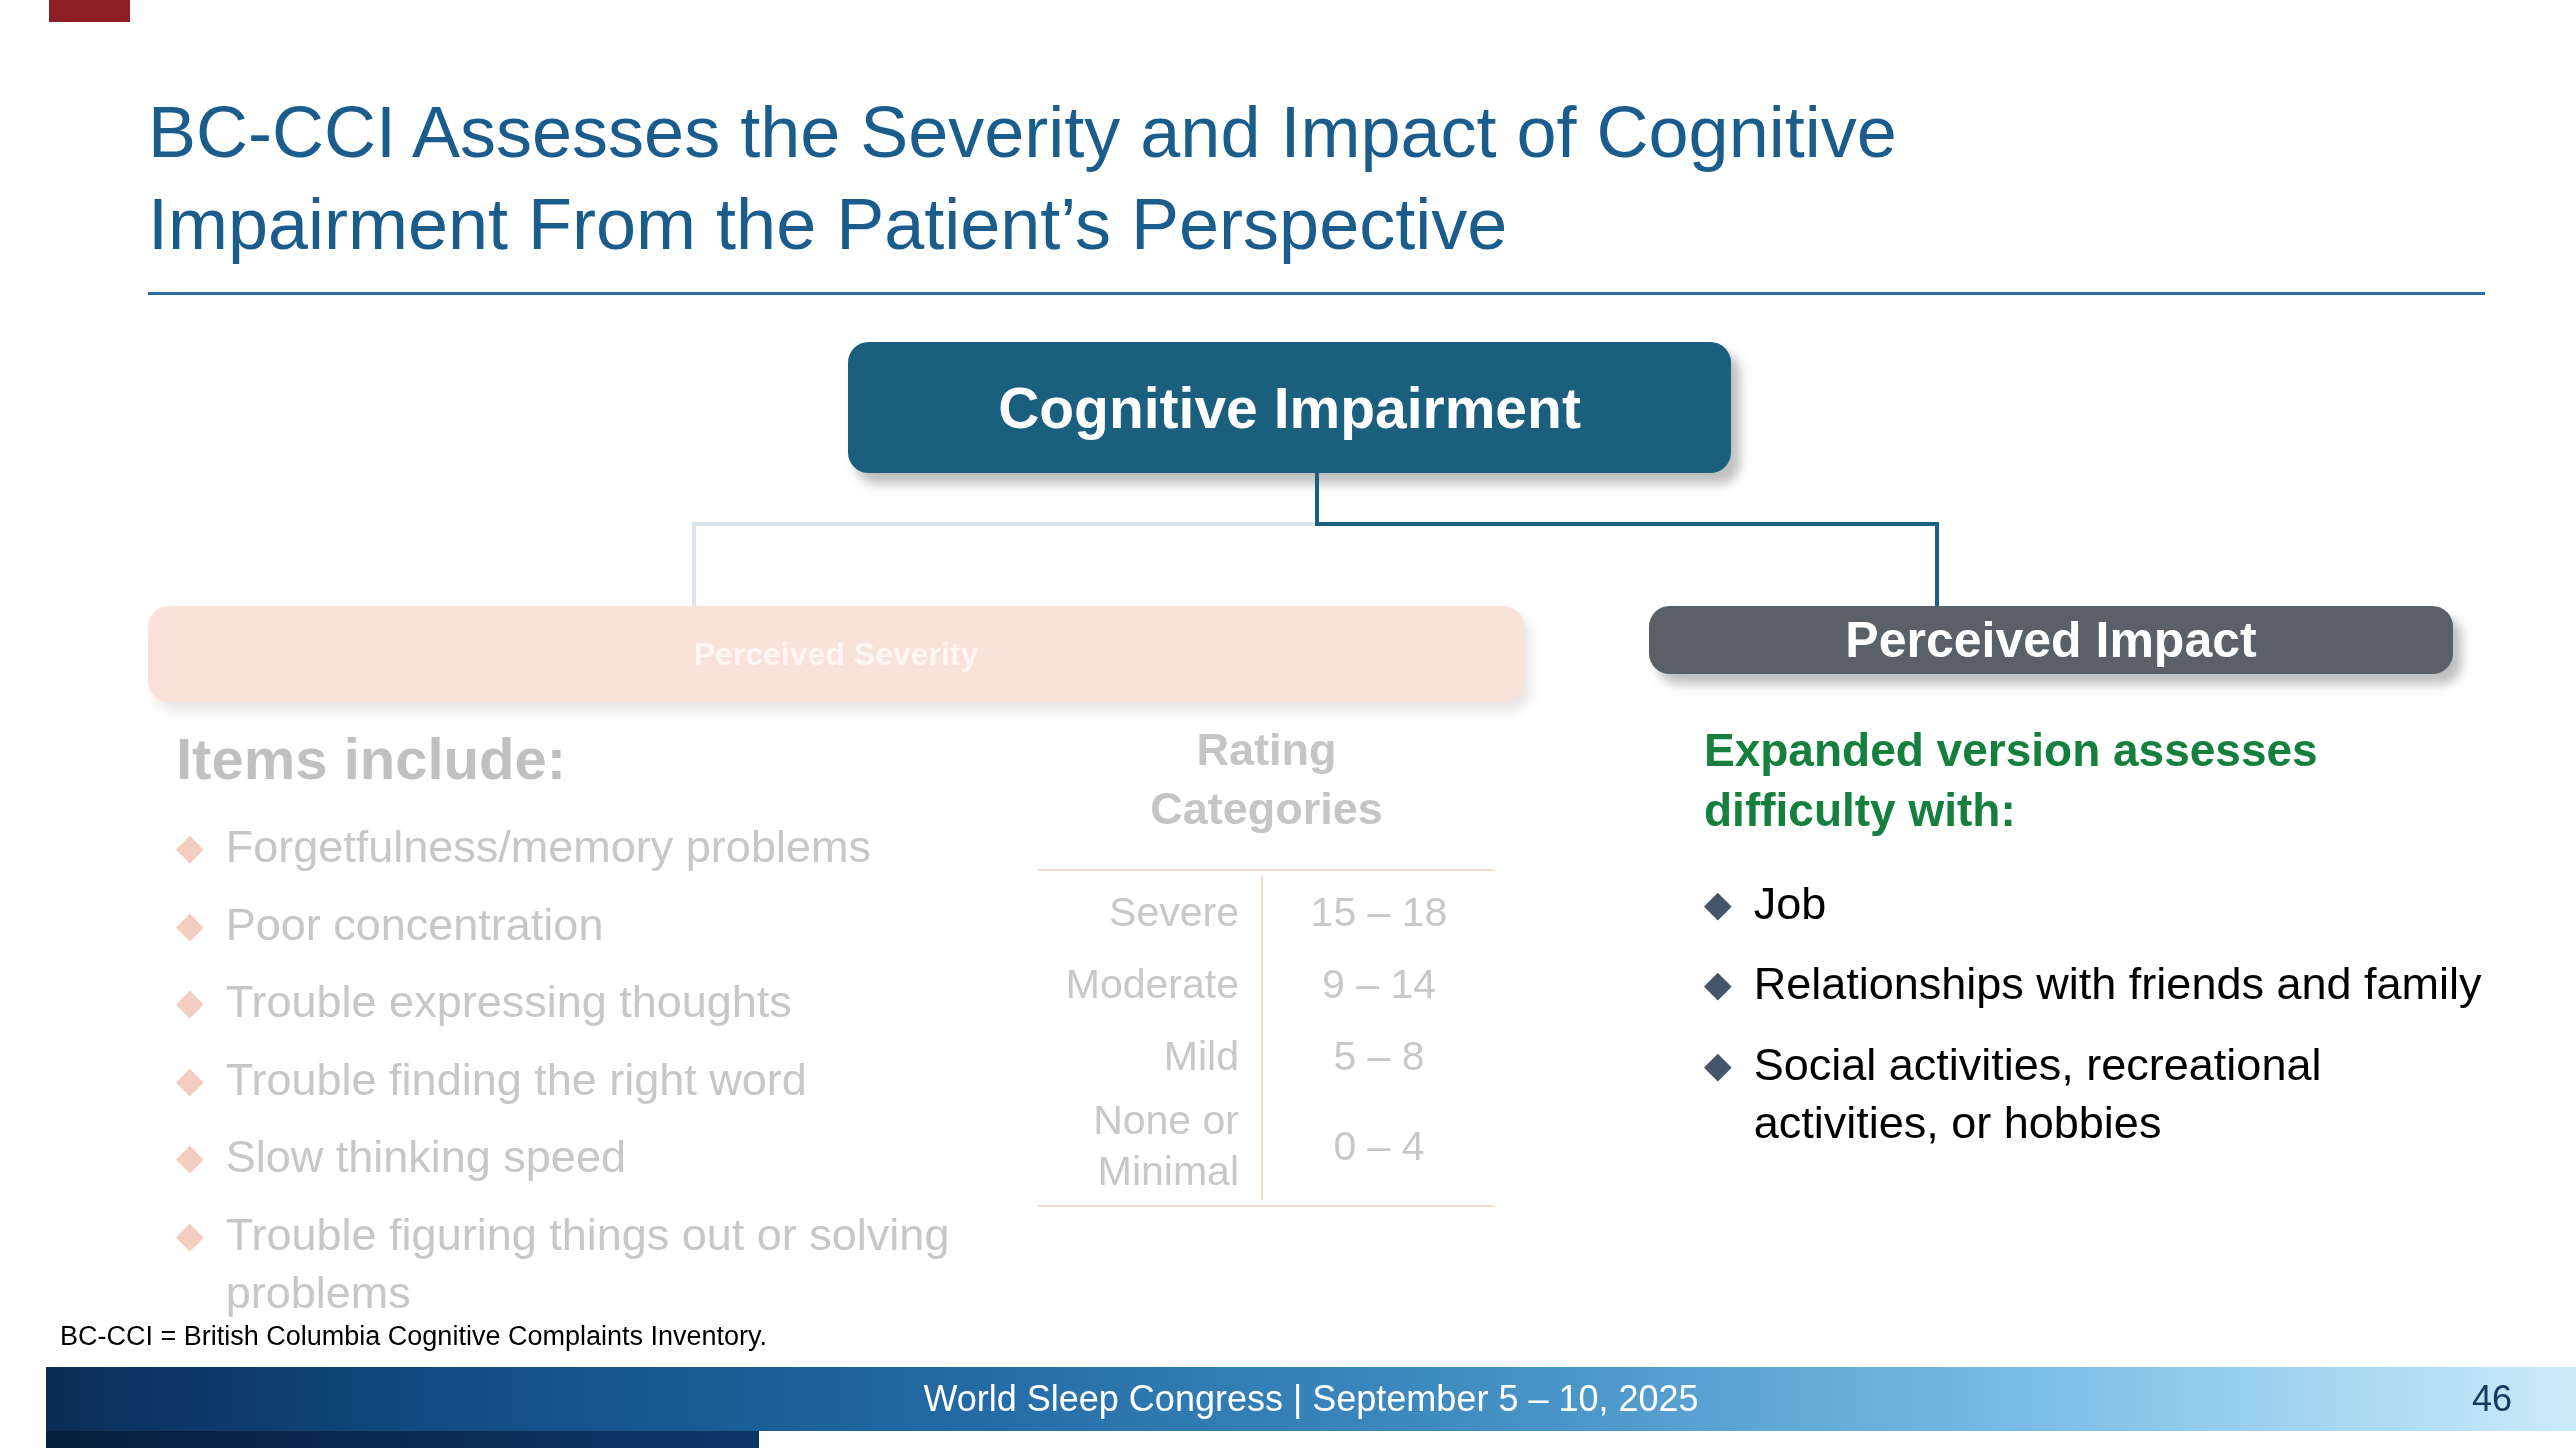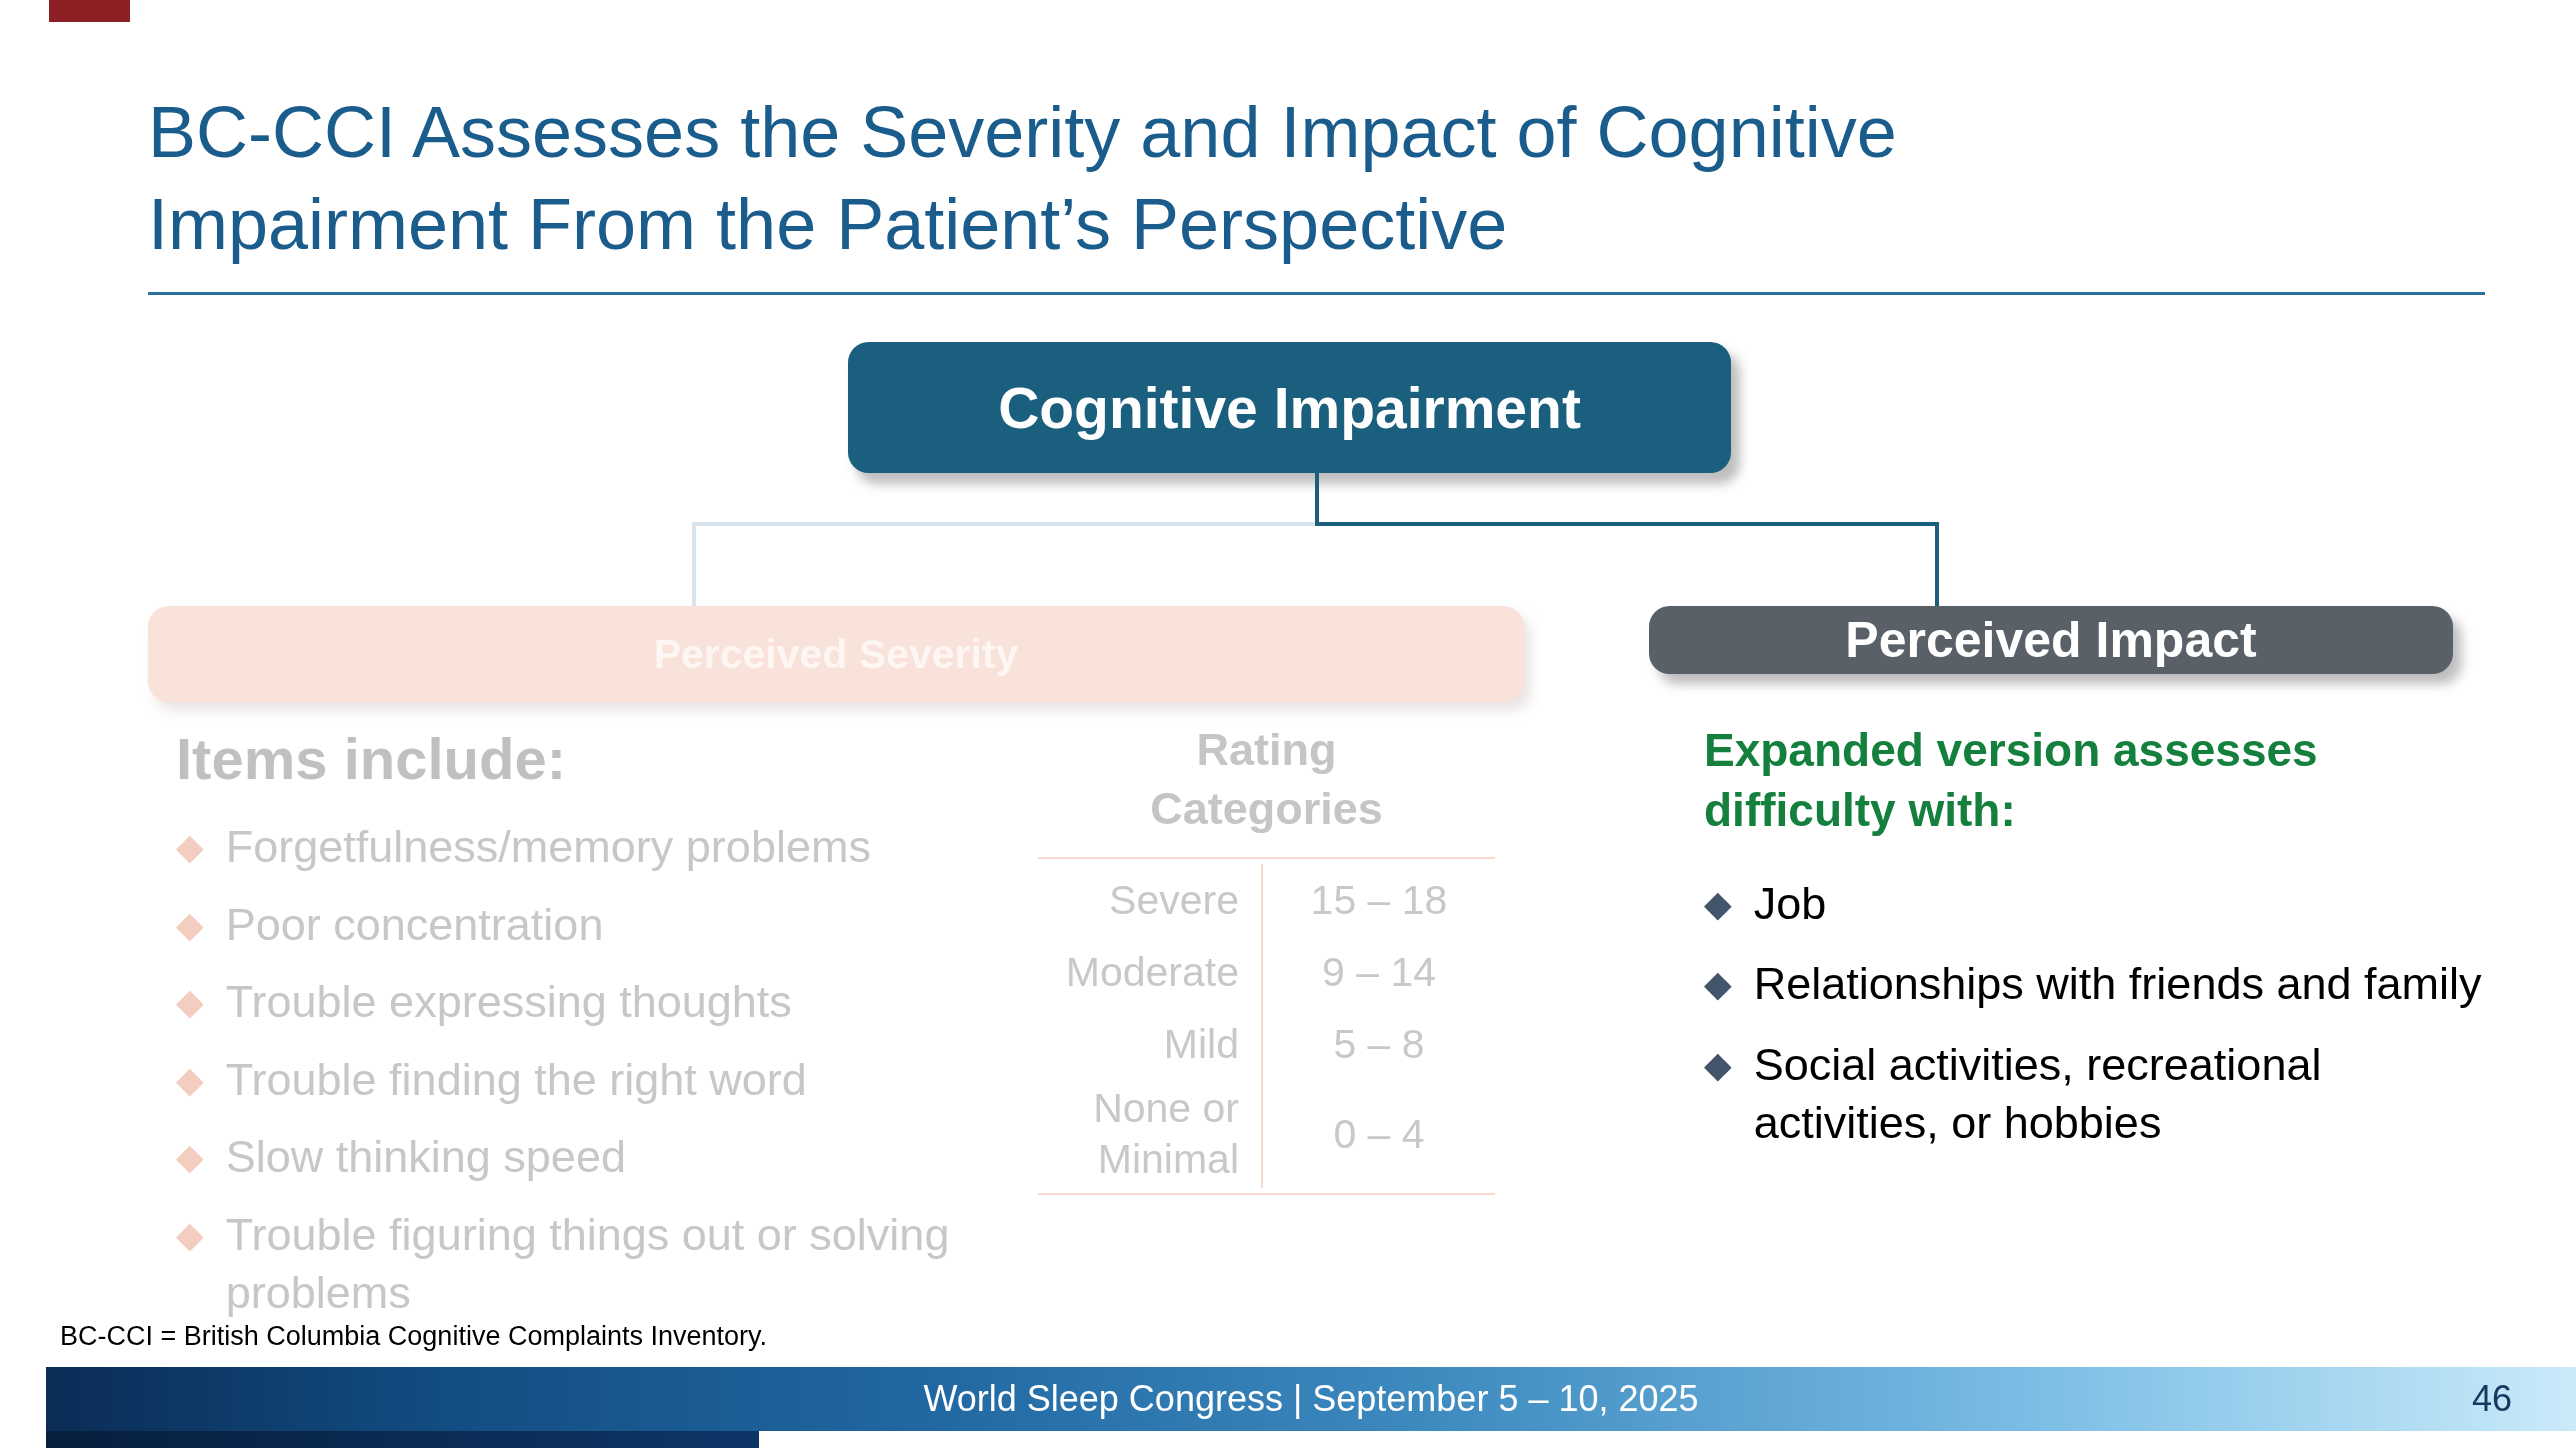--- a/index.html
+++ b/index.html
@@ -29,21 +29,21 @@
     position: absolute; display: flex; align-items: center; justify-content: center;
     border-radius: 20.6px; font-weight: 700; text-align: center;
   }
   .box-root {
     left: 848px; top: 342px; width: 883px; height: 131px;
     background: #1A5F7E; color: #ffffff; font-size: 57px;
     box-shadow: 8.6px 10.3px 10.3px rgba(110,110,110,0.45);
   }
   .box-severity {
     left: 148px; top: 606px; width: 1376px; height: 96px;
-    background: #F9E2DA; color: #FDF6F2; font-size: 41px;
+    background: #F9E2DA; color: #FDF6F2; font-size: 32px;
     box-shadow: 6.9px 8.6px 12px rgba(190,170,165,0.30);
   }
   .box-impact {
     left: 1649px; top: 606px; width: 804px; height: 68px;
     background: #5A6067; color: #ffffff; font-size: 50px;
     box-shadow: 8.6px 10.3px 10.3px rgba(110,110,110,0.45);
   }
 
   
   .conn { position: absolute; }
@@ -60,21 +60,21 @@
   .bullet-item { display: flex; align-items: flex-start; font-size: 45px; line-height: 1.3; margin-bottom: 19px; }
   .severity-content .bullet-item { color: #C6C7C9; }
   .diamond { font-size: 36px; line-height: 58px; margin-right: 22px; flex: 0 0 auto; }
   .diamond-faded { color: #F3CDBF; }
   .diamond-dark { color: #44546A; }
 
   
   .rating-block { position: absolute; left: 1026px; top: 721px; width: 481px; }
   .rating-heading { text-align: center; color: #C4C5C7; font-size: 45px; font-weight: 700; line-height: 1.3; }
   .rating-table {
-    width: 457px; margin: 19px auto 0 auto;
+    width: 457px; margin: 31px auto 0 auto;
     border-top: 2.6px solid #F6D8CC; border-bottom: 2.6px solid #F6D8CC;
     padding: 5.2px 0;
   }
   .rating-row { display: flex; align-items: center; min-height: 72px; }
   .rating-row.tall { min-height: 108px; align-items: center; }
   .rating-cat {
     width: 225px; text-align: right; padding-right: 22px;
     border-right: 2.6px solid #F6D8CC;
     color: #C7C8CA; font-size: 41px; line-height: 1.25;
     align-self: stretch; display: flex; align-items: center; justify-content: flex-end;

